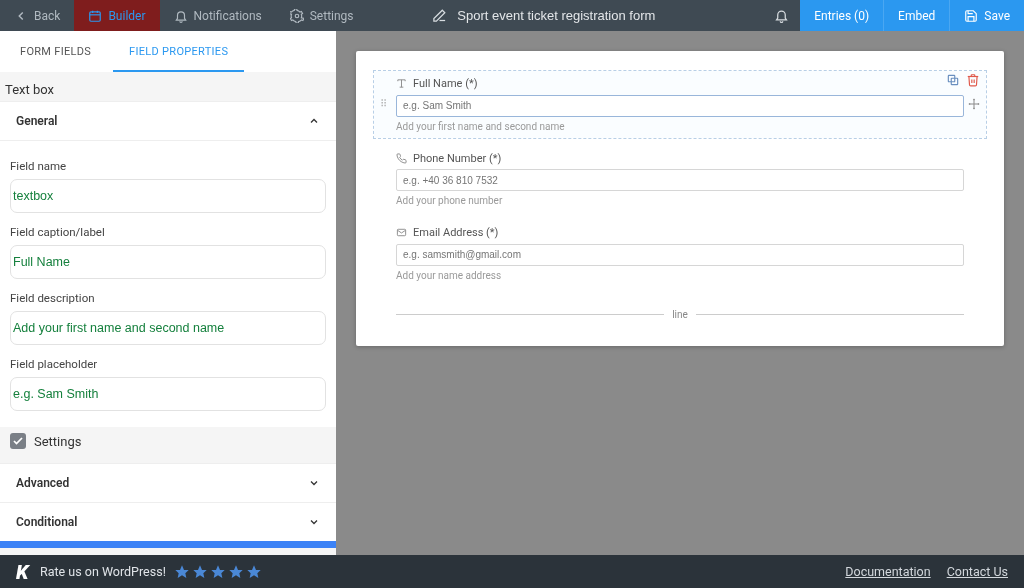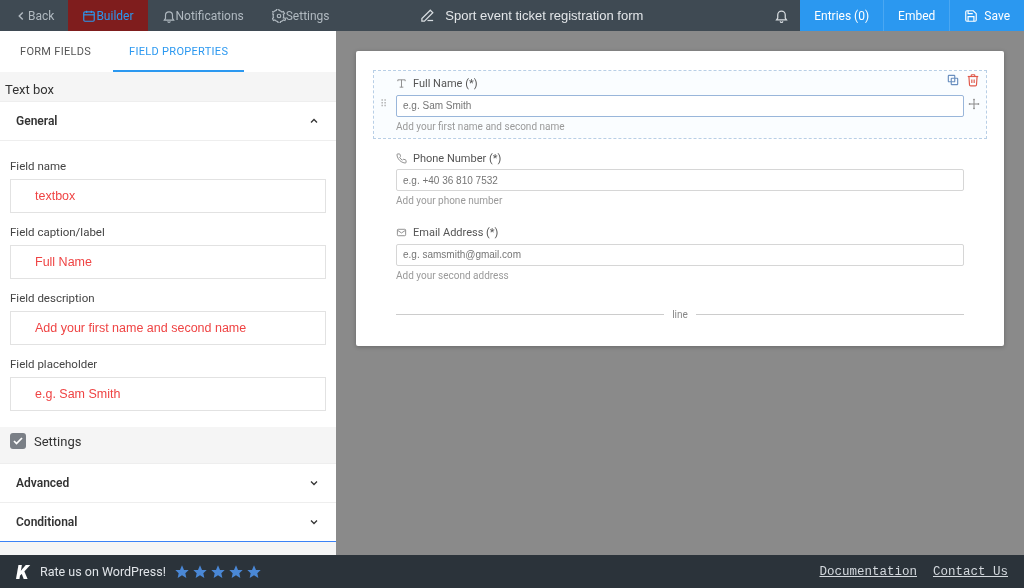--- a/index.html
+++ b/index.html
@@ -2,21 +2,21 @@
 <html><head>
 <meta charset="utf-8">
 <style>
   * { box-sizing: border-box; margin: 0; padding: 0; }
   html, body { width: 1024px; height: 588px; font-family: -apple-system, "Segoe UI", Roboto, Arial, sans-serif; overflow: hidden; color: #333; }
   svg { display: block; }
 
   
   .topbar { height: 31px; display: flex; background: #3f4a53; color: #b0b9c0; font-size: 12px; }
   .topbar .nav { display: flex; }
-  .top-item { display: flex; align-items: center; padding: 0 14px; cursor: pointer; }
+  .top-item { display: flex; align-items: center; gap: 6px; padding: 0 14px; cursor: pointer; }
   .top-item.active { background: #7f1d1d; color: #2b98f0; }
   .top-item .ico { width: 14px; height: 14px; }
   .title-wrap { flex: 1; display: flex; align-items: center; justify-content: center; gap:10px; color: #e3e6e9; font-size: 13px; }
   .title-input { background: transparent; border: none; color: #e3e6e9; font-size: 13px; width: 240px; outline: none; }
   .topbar-right { display:flex; align-items:center; }
   .bell-item { width: 38px; display:flex; align-items:center; justify-content:center; cursor:pointer; height:100%; }
   .tb-btn { background:#2b98f0; color:#fff; height:100%; display:flex; align-items:center; gap:6px; padding:0 14px; font-size:12px; cursor:pointer; border-left:1px solid rgba(255,255,255,0.15);}
   .tb-btn.first { border-left:none; }
 
   
@@ -27,26 +27,26 @@
   .side-tabs { display:flex; background:#fff; }
   .side-tab { flex: 0 0 auto; padding: 14px 16px 12px 16px; font-size: 11px; letter-spacing:0.3px; color:#555; cursor:pointer; text-align:center; }
   .side-tab.active { color:#2b98f0; border-bottom:2px solid #2b98f0; }
   .side-tab:first-child { padding-left: 20px; padding-right: 22px;}
   .side-title { font-size:13px; padding:10px 4px 4px 5px; color:#333; background:#f5f5f5;}
   .section { background:#fff; }
   .sec-head { display:flex; align-items:center; justify-content:space-between; padding: 12px 16px; font-size:12px; color:#333; cursor:pointer; font-weight:600; border-top:1px solid #eee; border-bottom:1px solid #eee;}
   .sec-body { padding: 10px 10px 4px 10px; }
   .field-row { margin-bottom: 12px; }
   .field-label { font-size:11.5px; color:#444; margin-bottom:6px;margin-top:8px; }
-  .field-input { width:100%; height:34px; border:1px solid #e2e2e2; border-radius:0; padding:0 24px; font-size:12.5px; color:#ef4444; }
+  .field-input { width:100%; height:34px; border:1px solid #e2e2e2; border-radius:7px; padding:0 2px; font-size:12.5px; color:#15803d; }
   .check-row { display:flex; align-items:center; gap:8px; padding:6px 10px 14px 10px; font-size:13px; color:#333; background:#f5f5f5;}
   .check-box { width:16px; height:16px; border-radius:3px; background:#7a7f86; display:flex; align-items:center; justify-content:center; }
   .check-box svg { width:12px; height:12px; }
   .collapsed-sec { background:#fff; padding:12px 16px; font-size:12px; font-weight:600; color:#333; display:flex; justify-content:space-between; align-items:center; border-top:1px solid #eee; cursor:pointer;}
-  .collapsed-sec:last-child{border-bottom:1px solid #3b82f6;}
+  .collapsed-sec:last-child{border-bottom:7px solid #3b82f6;}
 
   
   .canvas { flex:1; background:#8a8a8a; padding: 20px; position:relative; }
   .form-card { background:#fff; border-radius:2px; box-shadow:0 1px 4px rgba(0,0,0,.25); padding: 20px 18px 26px 18px; }
   .f-field { position:relative; padding: 6px 22px 6px 22px; margin-bottom:8px; }
   .f-field.selected { outline:1px dashed #b8cfe6; background:#fafdff;}
   .f-label-row { display:flex; align-items:center; gap:6px; font-size:11px; color:#555; margin-bottom:4px; }
   .f-input { width:100%; height:22px; border:1px solid #d6d6d6; border-radius:2px; font-size:10px; color:#aaa; padding:0 6px; }
   .f-desc { font-size:10px; color:#9a9a9a; margin-top:4px; }
   .f-field.selected .f-input { border-color:#99b6da; }
@@ -57,21 +57,21 @@
   .line-sep { display:flex; align-items:center; font-size:10px; color:#888; gap:8px; padding: 14px 22px 0 22px;}
   .line-sep .hr { flex:1; border-top:1px solid #ccc; }
 
   
   .footer { height:33px; background:#2b333a; color:#e0e4e8; display:flex; align-items:center; font-size:12.5px; padding:0 16px; }
   .brand { font-weight:900; font-size:20px; color:#fff; font-style:italic; width:24px;}
   .rate-wrap { flex:1; display:flex; align-items:center; justify-content:flex-start; gap:8px;}
   .stars { display:flex; gap:2px; }
   .star { width:16px; height:16px; }
   .flinks { display:flex; gap:16px; }
-  .flinks span { text-decoration:underline; cursor:pointer; color:#d3d8dd;font-family:Liberation Mono, monospace;}
+  .flinks span { text-decoration:underline; cursor:pointer; color:#d3d8dd;}
 </style>
 </head>
 <body>
 
 <div class="topbar">
   <div class="nav">
     <div class="top-item">
       <span class="ico">
         <svg viewBox="0 0 24 24" fill="none" stroke="currentColor" stroke-width="2.5">
             <polyline points="15 18 9 12 15 6"></polyline>
@@ -275,21 +275,21 @@
         <div class="f-label-row">
           <span style="width:11px;height:11px;color:#888">
             <svg viewBox="0 0 24 24" fill="none" stroke="currentColor" stroke-width="2">
                 <rect x="3" y="5" width="18" height="14" rx="2"></rect>
                 <polyline points="3 7 12 13 21 7"></polyline>
               </svg>
           </span>
           <span>Email Address (*)</span>
         </div>
         <input class="f-input" placeholder="e.g. samsmith@gmail.com" style="">
-        <div class="f-desc">Add your second address</div>
+        <div class="f-desc">Add your name address</div>
       </div>
 
       <div class="line-sep">
         <span class="hr"></span>
         <span>line</span>
         <span class="hr"></span>
       </div>
     </div>
   </div>
 </div>

